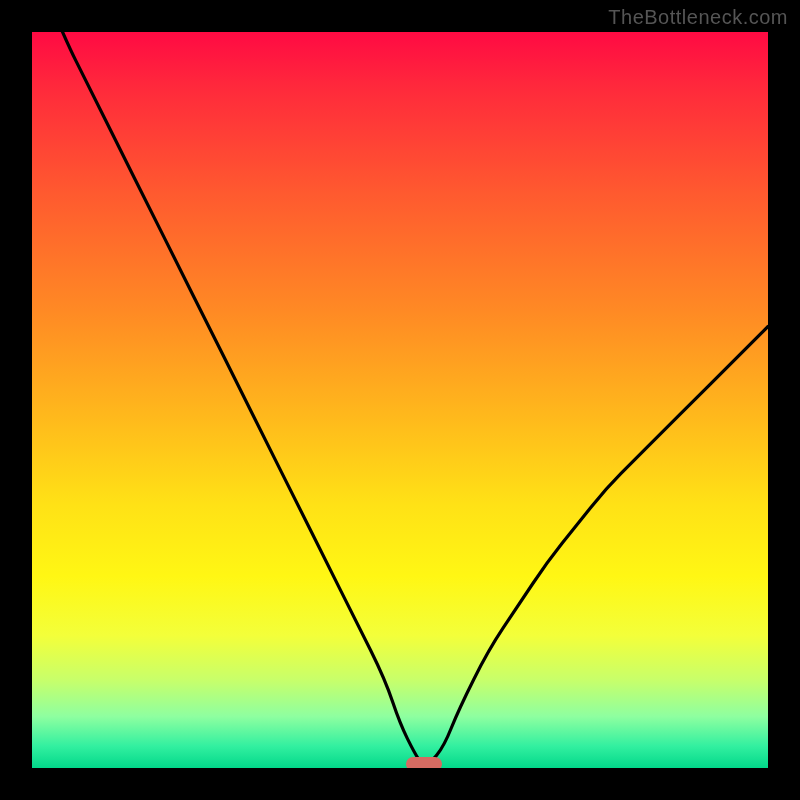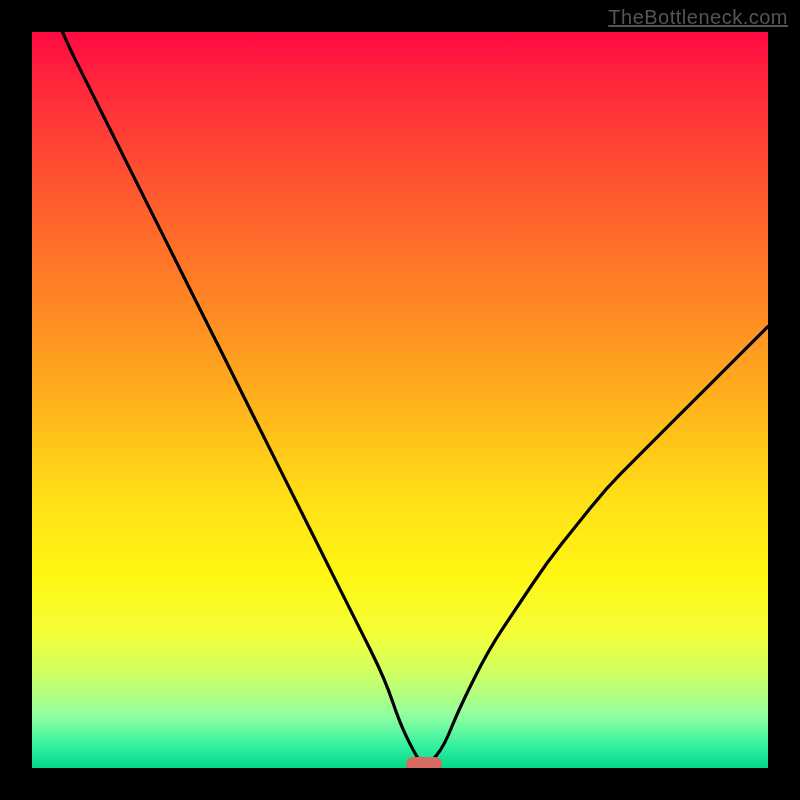--- a/index.html
+++ b/index.html
@@ -18,21 +18,20 @@
   }
   .watermark {
     position: absolute;
     top: 6px;
     right: 12px;
     color: #555;
     font-size: 20px;
     font-weight: 500;
     letter-spacing: 0.5px;
     z-index: 10;
-    text-decoration: underline;
   }
   .plot {
     position: absolute;
     left: 32px;
     top: 32px;
     width: 736px;
     height: 736px;
     overflow: hidden;
   }
   .gradient {

